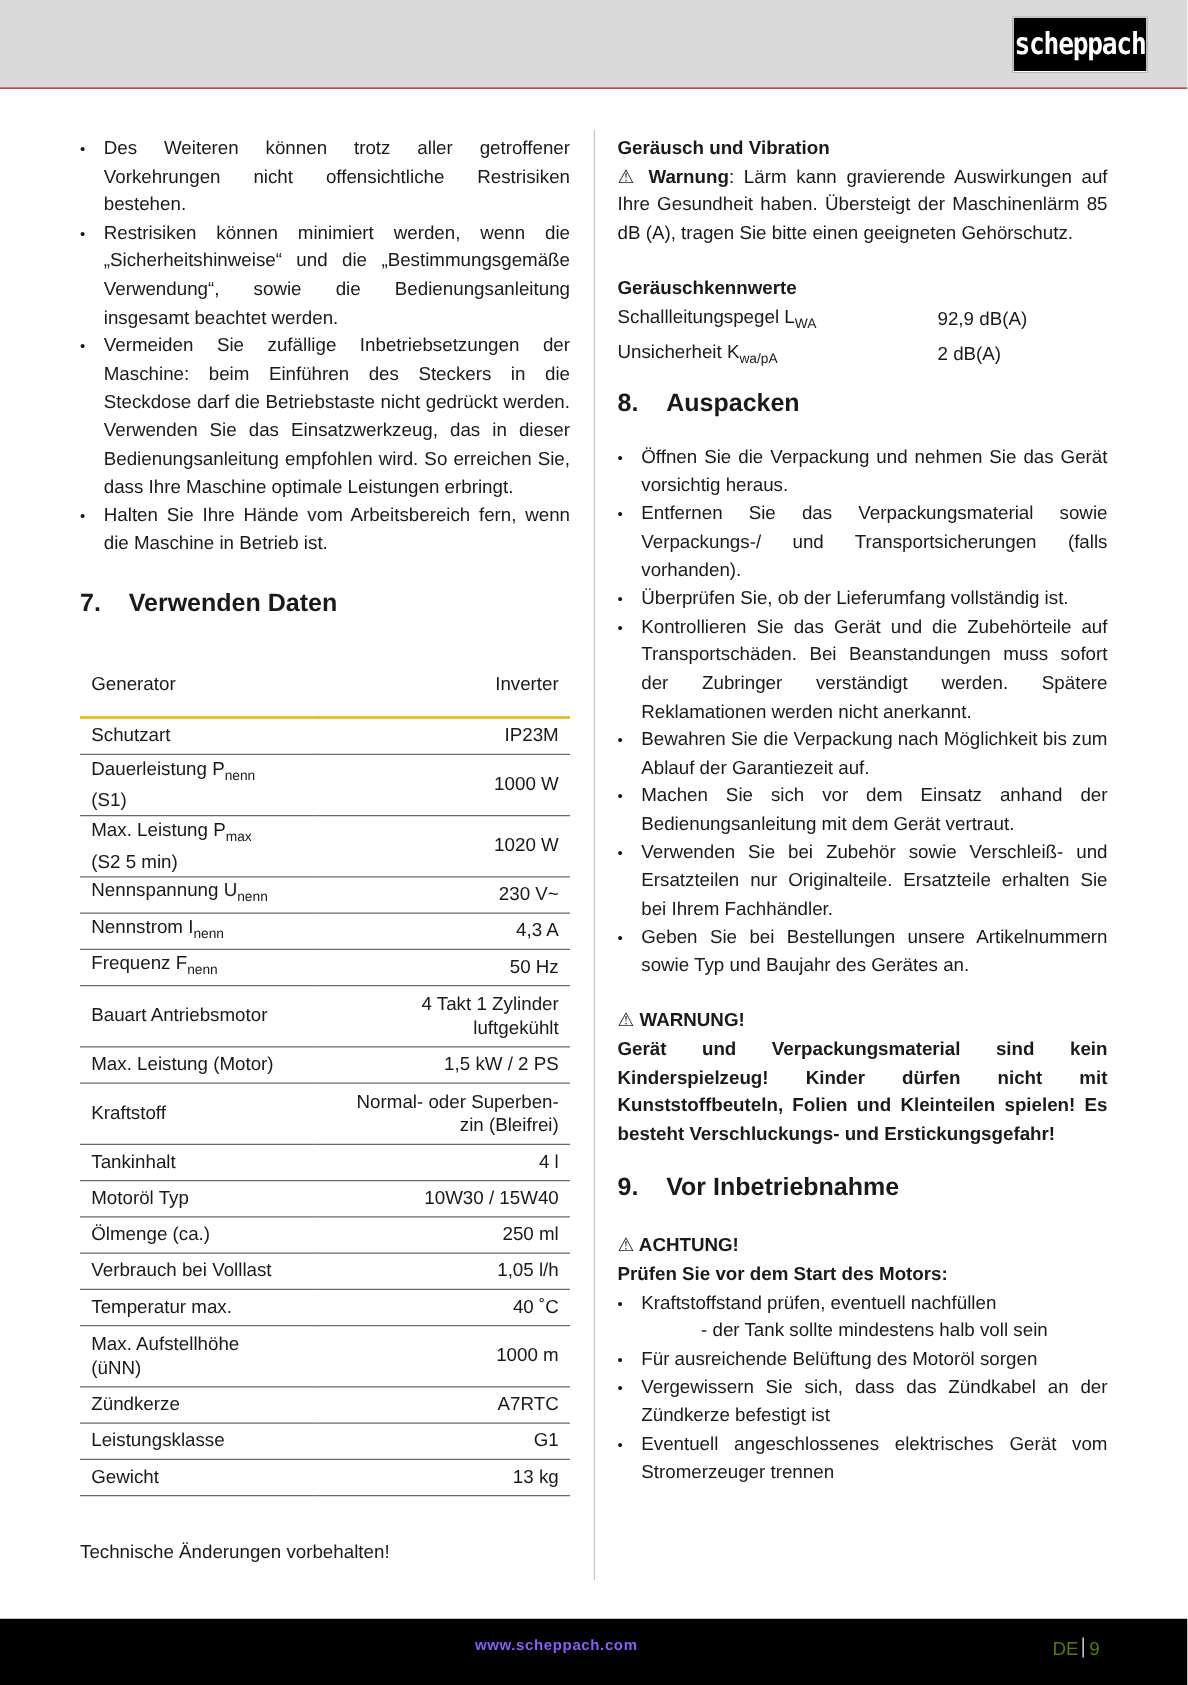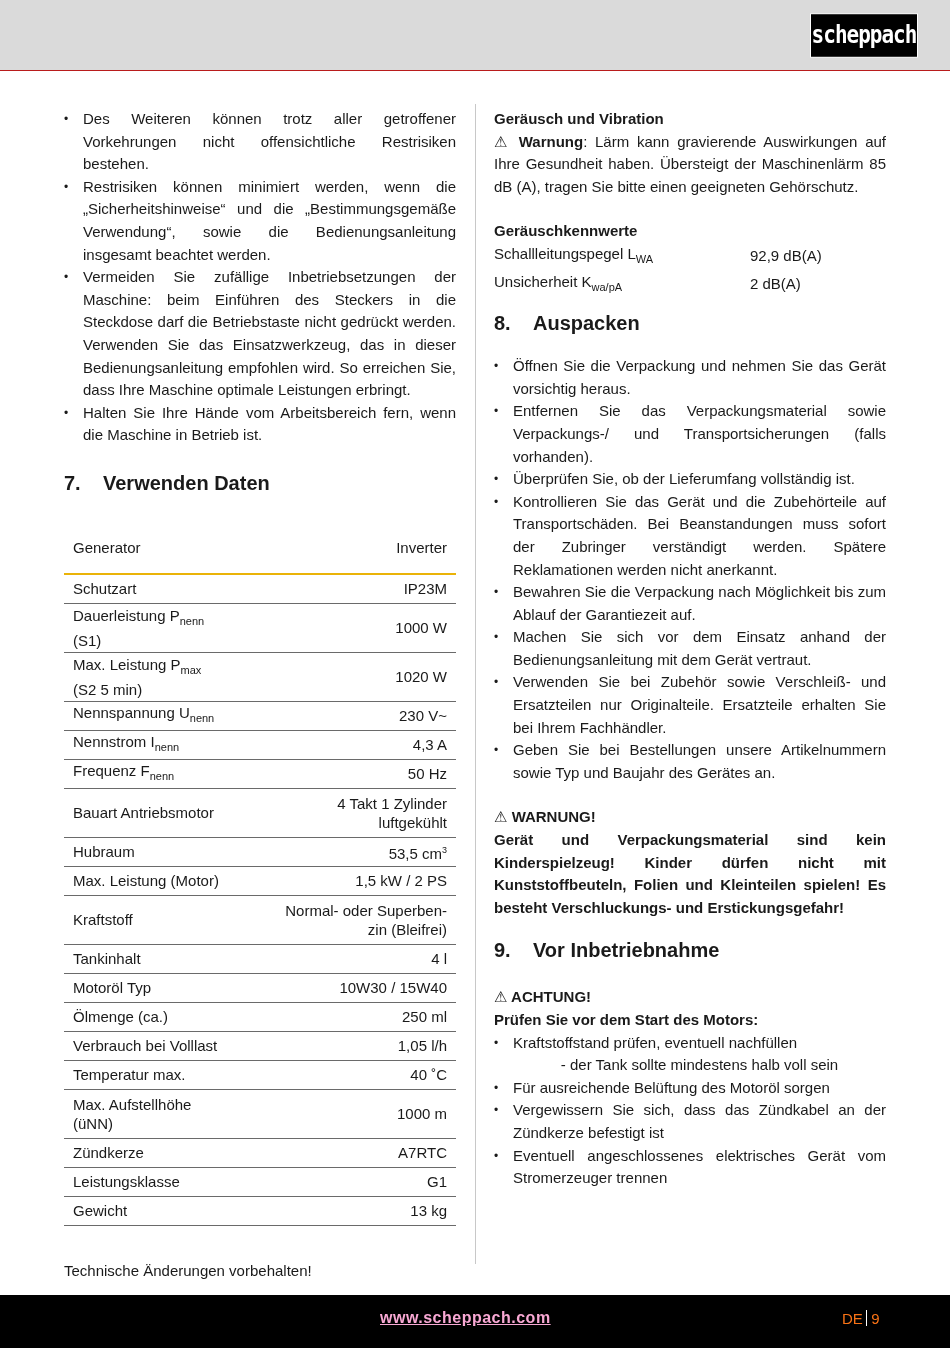--- a/index.html
+++ b/index.html
@@ -56,25 +56,25 @@
   .bold { font-weight: bold; }
   .noise { width: 392px; border-collapse: collapse; }
   .noise td { padding: 0; line-height: 22.6px; }
   .noise td.v { padding-left: 0; width: 136px; }
   .warn-block { font-weight: bold; line-height: 22.6px; text-align: justify; }
   .footer {
     position: absolute; left: 0; top: 1295px; width: 950px; height: 53px;
     background: #000;
   }
   .footer .url {
-    position: absolute; left: 380px; top: 14px; color: #f9a8d4;
-    font-weight: bold; font-size: 16px; letter-spacing: 0.5px; text-decoration: underline;
+    position: absolute; left: 380px; top: 14px; color: #8b5cf6;
+    font-weight: bold; font-size: 12px; letter-spacing: 0.5px;
   }
   .footer .page {
-    position: absolute; left: 842px; top: 15px; color: #f97316; font-size: 15px;
+    position: absolute; left: 842px; top: 15px; color: #4d7c0f; font-size: 15px;
   }
   .footer .page .sep {
     display: inline-block; width: 1.5px; height: 16px; background: #fff;
     vertical-align: -2px; margin: 0 4px 0 3px;
   }
 </style>
 </head>
 <body>
 
 <div class="header">
@@ -122,24 +122,20 @@
       <td><span>Nennstrom I</span><sub class="s">nenn</sub></td>
       <td class="v">4,3 A</td>
     </tr>
     <tr class="r1">
       <td><span>Frequenz F</span><sub class="s">nenn</sub></td>
       <td class="v">50 Hz</td>
     </tr>
     <tr class="r2">
       <td>Bauart Antriebsmotor</td>
       <td class="v"><span>4 Takt 1 Zylinder</span><br><span>luftgekühlt</span></td>
-    </tr>
-    <tr class="r1">
-      <td>Hubraum</td>
-      <td class="v"><span>53,5 cm</span><sup class="s">3</sup></td>
     </tr>
     <tr class="r1">
       <td>Max. Leistung (Motor)</td>
       <td class="v">1,5 kW / 2 PS</td>
     </tr>
     <tr class="r2">
       <td>Kraftstoff</td>
       <td class="v"><span>Normal- oder Superben-</span><br><span>zin (Bleifrei)</span></td>
     </tr>
     <tr class="r1">

